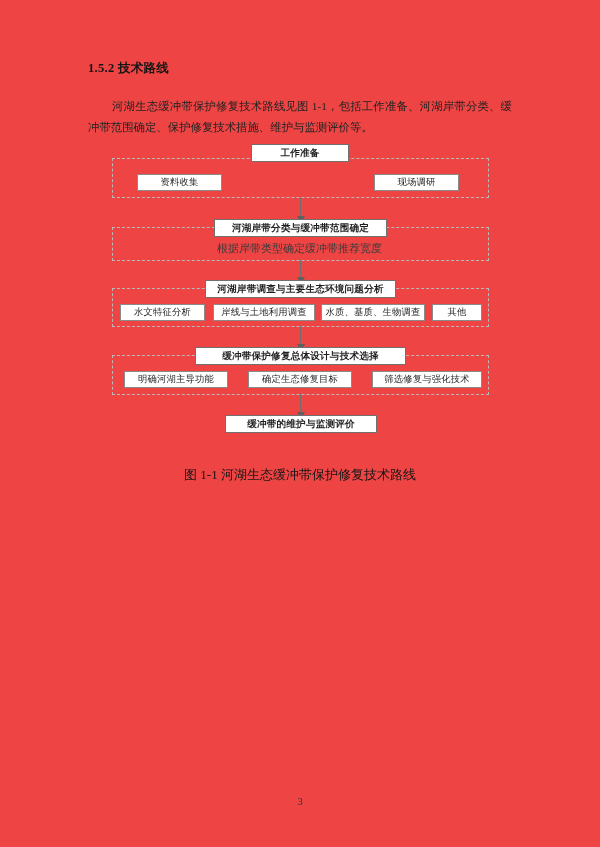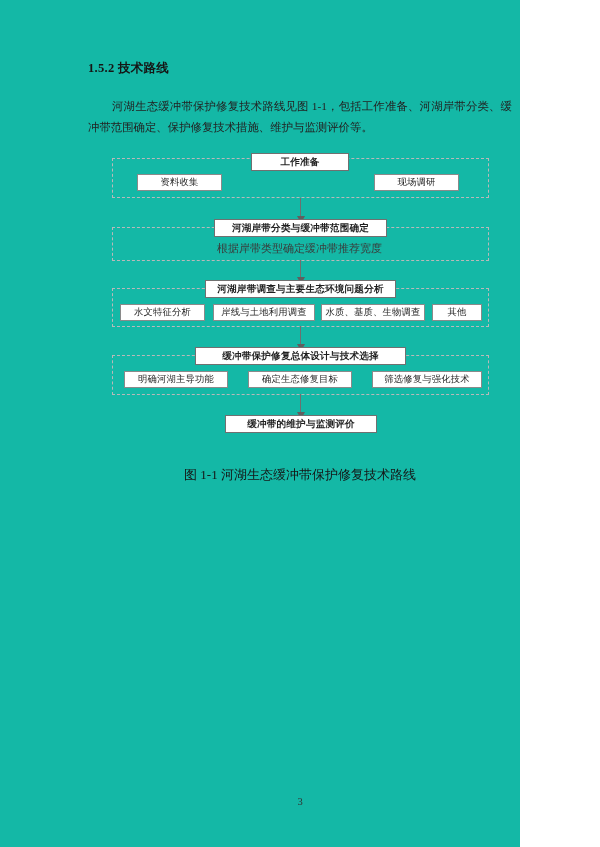--- a/index.html
+++ b/index.html
@@ -2,23 +2,23 @@
 <html><head>
 <meta charset="utf-8">
 <style>
   html, body {
     margin: 0;
     padding: 0;
     background: #ffffff;
   }
   .page {
     position: relative;
-    width: 520px;
+    width: 600px;
     height: 847px;
-    background: #14b8a6;
+    background: #ef4444;
     font-family: "Liberation Serif", "DejaVu Serif", serif;
     color: #1b1b1b;
     overflow: hidden;
   }
 
   
   .h-sub {
     position: absolute;
     left: 88px;
     top: 60px;
@@ -134,21 +134,21 @@
 
 <div class="page">
 
   <div class="h-sub">1.5.2 技术路线</div>
 
   <div class="para para-intro">河湖生态缓冲带保护修复技术路线见图 1-1，包括工作准备、河湖岸带分类、缓冲带范围确定、保护修复技术措施、维护与监测评价等。</div>
 
   <div class="flow">
 
     <div class="dashed-group" style="left:112px; top:18px; width:375px; height:38px;"></div>
-    <div class="node primary" style="left:251px; top:13px; width:98px; height:18px;">工作准备</div>
+    <div class="node primary" style="left:251px; top:4px; width:98px; height:18px;">工作准备</div>
     <div class="node" style="left:137px; top:34px; width:85px; height:17px;">资料收集</div>
     <div class="node" style="left:374px; top:34px; width:85px; height:17px;text-align:right;">现场调研</div>
 
     <div class="arrow" style="left:300px; top:58px; height:19px;"></div>
 
     <div class="dashed-group" style="left:112px; top:87px; width:375px; height:32px;"></div>
     <div class="node primary" style="left:214px; top:79px; width:173px; height:18px;">河湖岸带分类与缓冲带范围确定</div>
     <div class="note-text" style="left:112px; top:101px; width:375px;">根据岸带类型确定缓冲带推荐宽度</div>
 
     <div class="arrow" style="left:300px; top:120px; height:18px;"></div>

